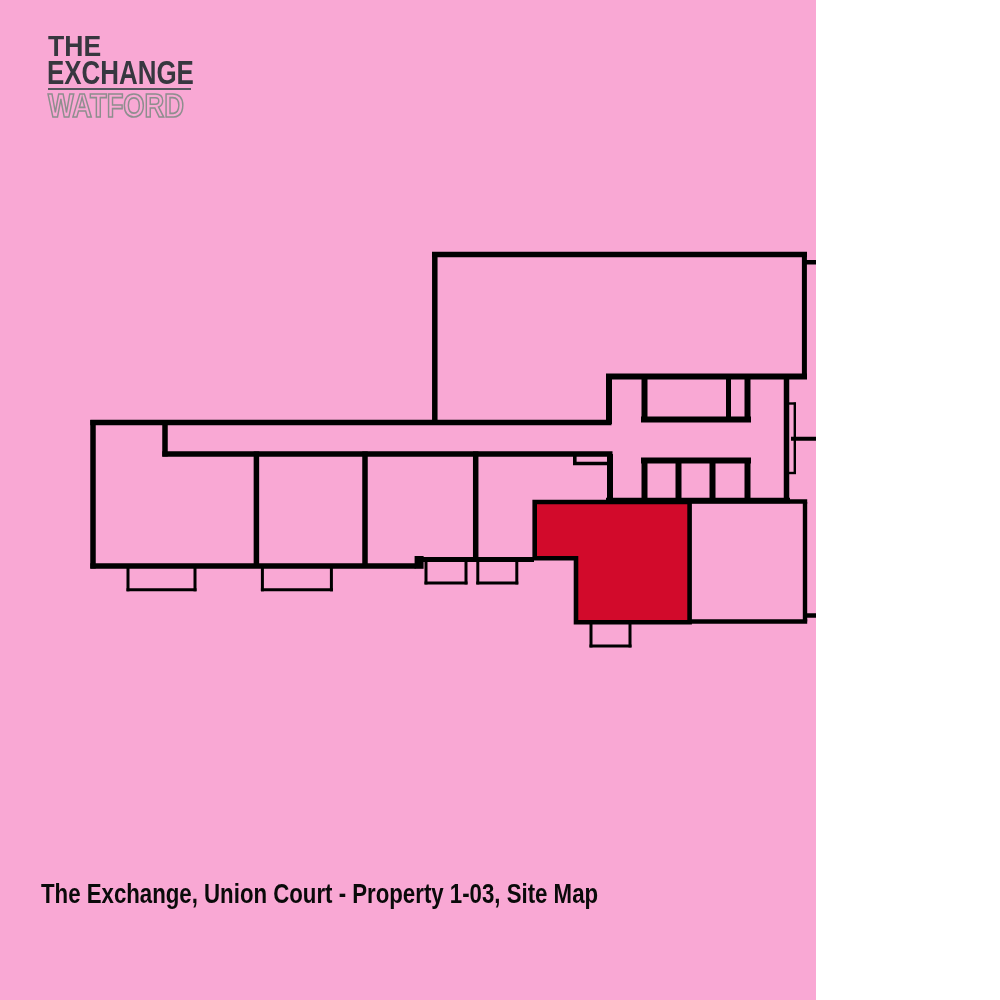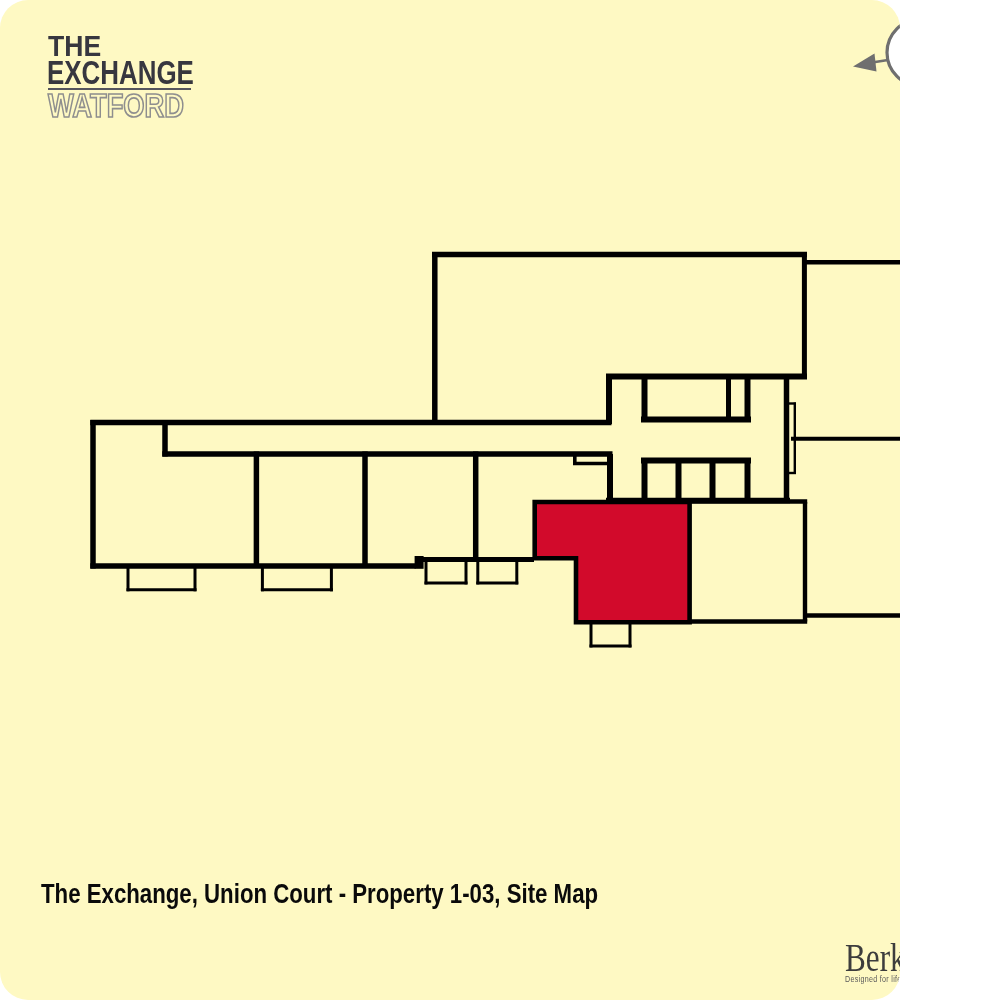--- a/index.html
+++ b/index.html
@@ -1,17 +1,17 @@
 <!DOCTYPE html>
 <html><head>
 <meta charset="utf-8">
 <style>
   html,body{margin:0;padding:0;background:#ffffff;}
-  #page{position:relative;width:900px;height:1000px;background:#fef9c3;overflow:hidden;
-        font-family:"Liberation Sans",sans-serif;border-radius:28px;}
+  #page{position:relative;width:816px;height:1000px;background:#f9a8d4;overflow:hidden;
+        font-family:"Liberation Sans",sans-serif;}
   .logo div{position:absolute;left:48px;white-space:nowrap;line-height:1;transform-origin:left top;}
   .logo .l1{font-weight:bold;color:#37373f;font-size:29.5px;top:30.6px;transform:scaleX(0.9);}
   .logo .l2{font-weight:bold;color:#37373f;font-size:33px;top:56.2px;left:46.5px;transform:scaleX(0.785);}
   .logo .rule{height:1.8px;background:#56565e;width:143px;top:87.8px;}
   .logo .l3{font-weight:bold;font-size:32.5px;top:90.3px;
             color:transparent;-webkit-text-stroke:1.7px #8e8e8e;
             transform:scaleX(0.84);}
   .title{position:absolute;left:41px;top:877px;font-weight:bold;font-size:28.5px;color:#0a0a0a;
          white-space:nowrap;transform:scaleX(0.78);transform-origin:left top;}
   .berkeley{position:absolute;left:845px;top:938px;font-family:"Liberation Serif",serif;

